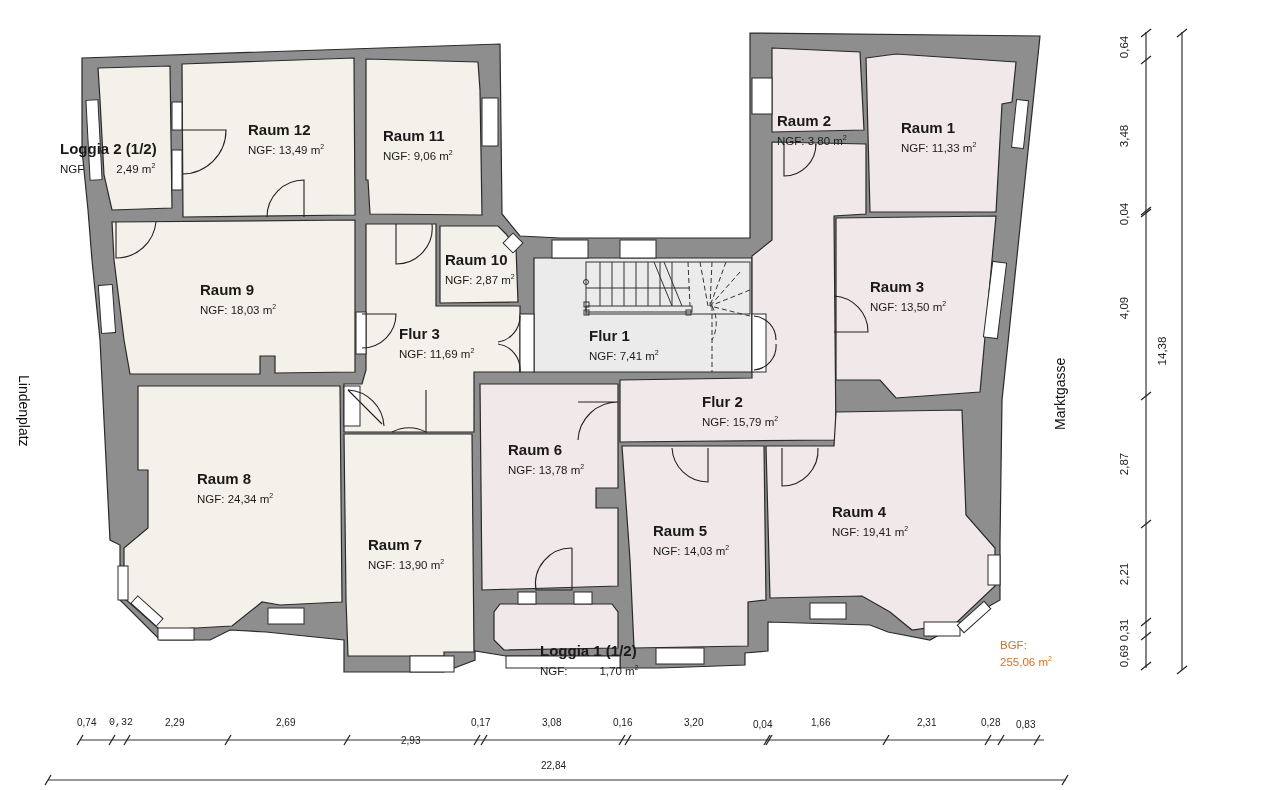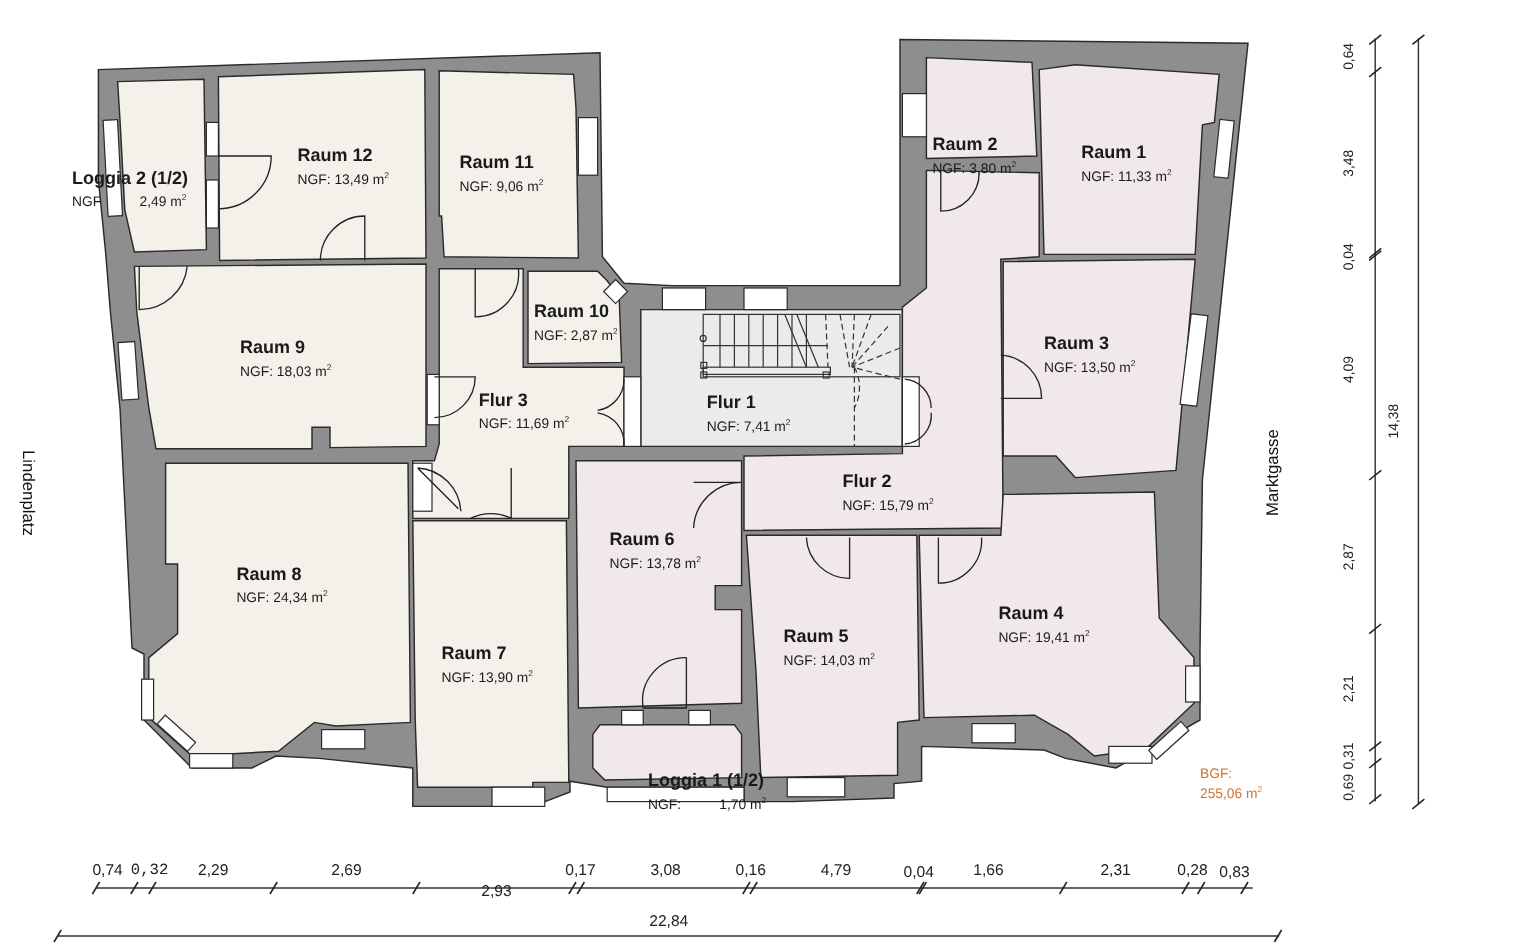--- a/index.html
+++ b/index.html
@@ -13,21 +13,21 @@
   .door { fill:none; stroke:#222; stroke-width:1.1; }
   .dim-line { stroke:#333; stroke-width:1.2; }
   .tick { stroke:#222; stroke-width:1.3; }
   .stair { fill:none; stroke:#333; stroke-width:1; }
   .stair-d { fill:none; stroke:#333; stroke-width:1; stroke-dasharray:5 3; }
 
   .lbl { position:absolute; color:#1a1a1a; white-space:nowrap; }
   .lbl .name { font-weight:bold; font-size:15px; display:block; line-height:18px; }
   .lbl .area { font-size:11.5px; display:block; line-height:15px; }
   .lbl sup { font-size:7px; vertical-align:5px; }
-  .dim { position:absolute; font-size:13px; color:#222; white-space:nowrap; }
+  .dim { position:absolute; font-size:10px; color:#222; white-space:nowrap; }
   .vdim { position:absolute; font-size:11.5px; color:#222; transform:rotate(-90deg); transform-origin:center center; white-space:nowrap; }
   .street { position:absolute; font-size:14px; color:#111; white-space:nowrap; }
   .bgf { position:absolute; color:#d4712a; font-size:11.5px; line-height:14px; }
 </style>
 </head>
 <body>
 
 <svg width="1280" height="790" viewBox="0 0 1280 790">
 
   <polygon class="wall" points="82,58 500,44 502,214 520,236 560,238 750,238 750,33 1040,36 1002,400 1000,542 1000,600 930,640 888,632 870,625 768,622 768,651 745,653 745,665 660,668 620,668 620,656 506,656 475,651 475,660 444,672 344,672 344,640 266,632 230,630 210,640 160,640 120,600 120,545 110,540 100,340 92,260 88,210 82,150"></polygon>
@@ -246,21 +246,21 @@
 </div>
 
 <span class="dim" style="left:77px;top:717px;">0,74</span>
 <span class="dim" style="left:109px;top:717px;font-family:Liberation Mono, monospace;">0,32</span>
 <span class="dim" style="left:165px;top:717px;">2,29</span>
 <span class="dim" style="left:276px;top:717px;">2,69</span>
 <span class="dim" style="left:401px;top:735px;">2,93</span>
 <span class="dim" style="left:471px;top:717px;">0,17</span>
 <span class="dim" style="left:542px;top:717px;">3,08</span>
 <span class="dim" style="left:613px;top:717px;">0,16</span>
-<span class="dim" style="left:684px;top:717px;">4,79</span>
+<span class="dim" style="left:684px;top:717px;">3,20</span>
 <span class="dim" style="left:753px;top:719px;">0,04</span>
 <span class="dim" style="left:811px;top:717px;">1,66</span>
 <span class="dim" style="left:917px;top:717px;">2,31</span>
 <span class="dim" style="left:981px;top:717px;">0,28</span>
 <span class="dim" style="left:1016px;top:719px;">0,83</span>
 <span class="dim" style="left:541px;top:760px;">22,84</span>
 
 <span class="vdim" style="left:1113px;top:41px;">0,64</span>
 <span class="vdim" style="left:1113px;top:130px;">3,48</span>
 <span class="vdim" style="left:1113px;top:208px;">0,04</span>

